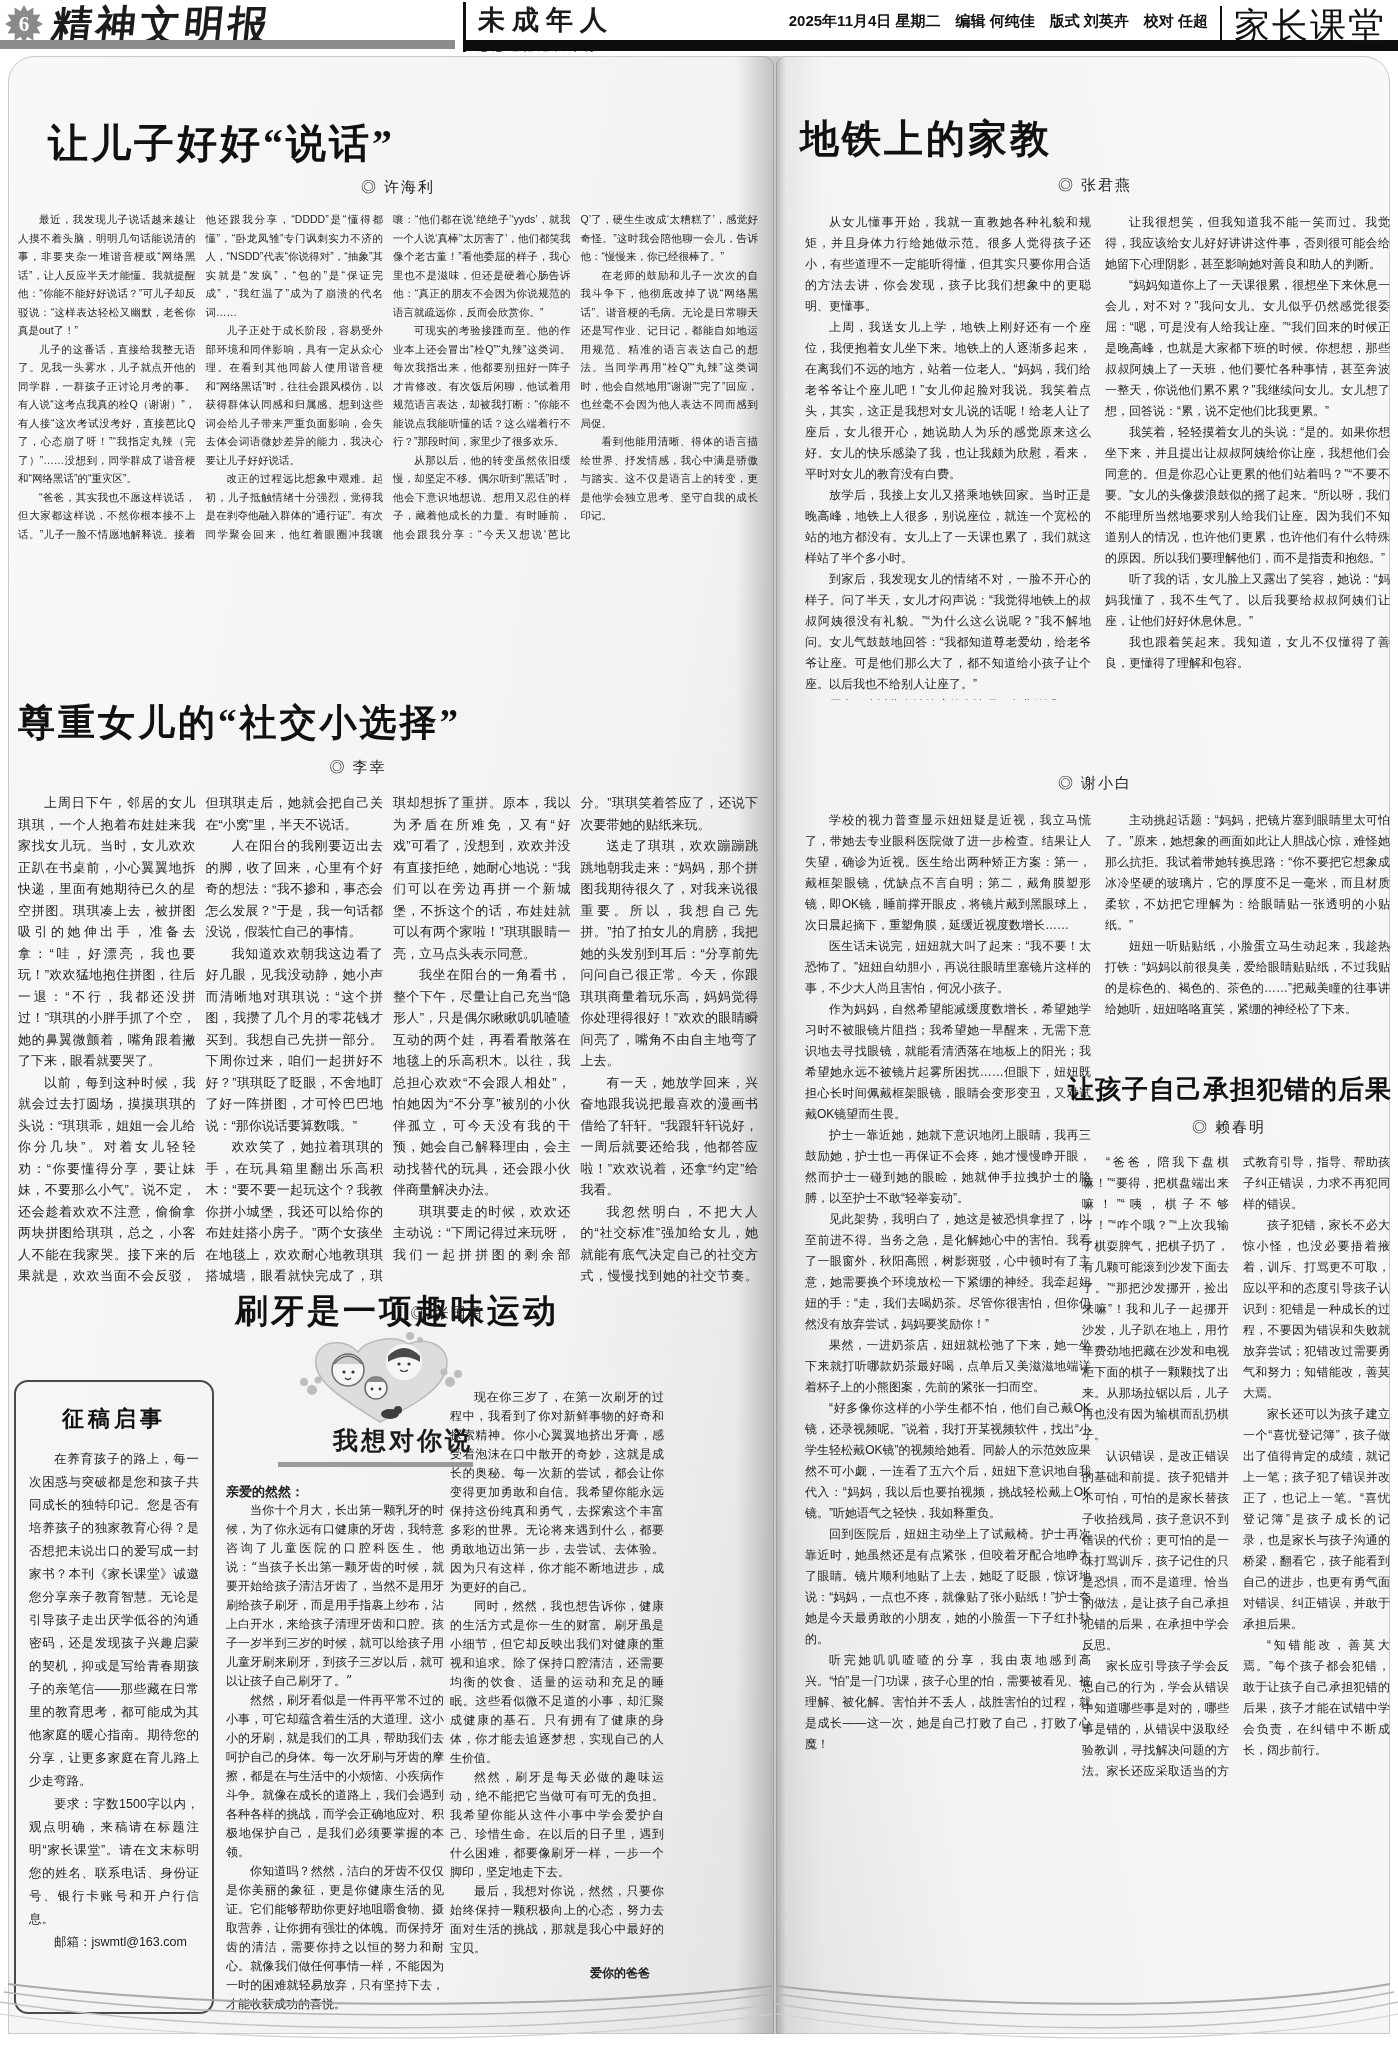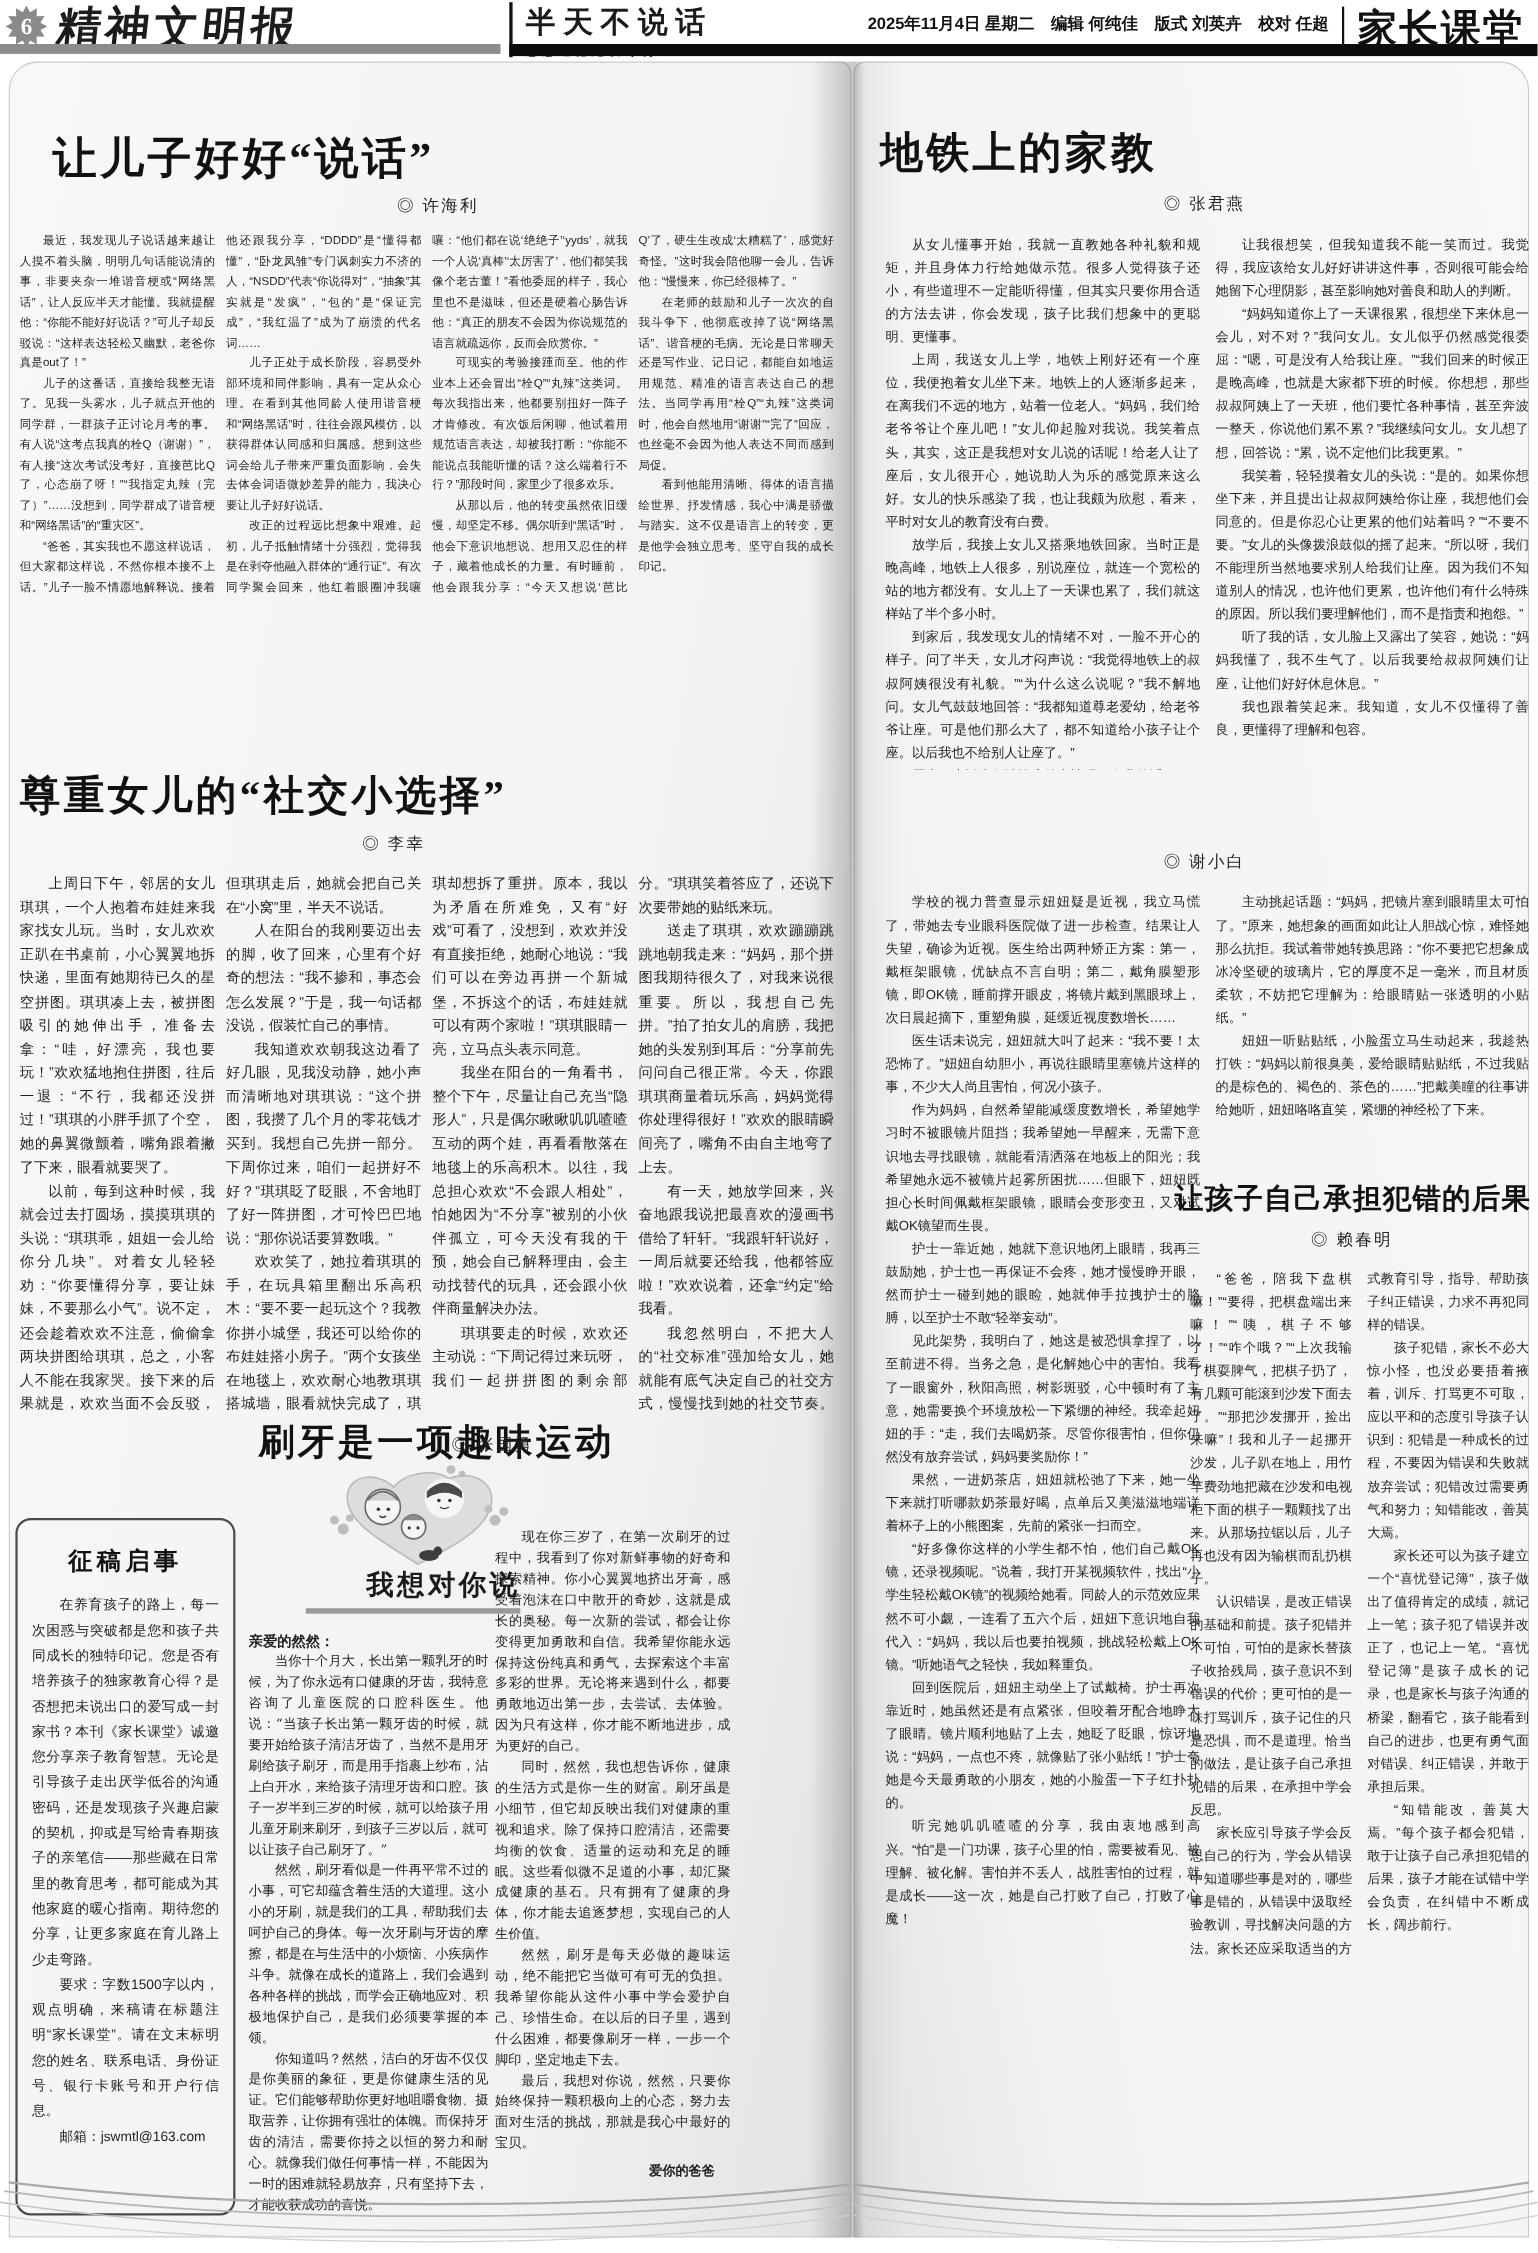--- a/index.html
+++ b/index.html
@@ -15,21 +15,21 @@
   .masthead{position:absolute;left:52px;top:-2px;font-size:40px;font-weight:900;letter-spacing:4px;
             font-family:"Liberation Serif",serif;transform:skewX(-6deg) scaleY(1.05);}
   .graybar{position:absolute;left:0;top:40px;width:455px;height:9px;background:#8c8c8c;}
   .hdr-vline{position:absolute;left:463px;top:2px;width:3px;height:50px;background:#111;}
   .edition{position:absolute;left:478px;top:2px;}
   .edition .big{font-size:27px;font-weight:900;letter-spacing:7px;color:#1a1a1a;}
   .edition .sub{font-size:11px;letter-spacing:4px;color:#222;margin-top:1px;font-weight:bold;}
   .blackbar{position:absolute;left:463px;top:40px;width:935px;height:11px;background:#0d0d0d;}
   .meta{position:absolute;right:190px;top:12px;font-size:15px;font-weight:bold;color:#111;white-space:nowrap;}
   .sec-vline{position:absolute;right:176px;top:6px;width:2px;height:38px;background:#111;}
-  .section-title{position:absolute;right:12px;top:2px;font-size:36px;font-weight:700;letter-spacing:2px;
+  .section-title{position:absolute;right:12px;top:2px;font-size:36px;font-weight:400;letter-spacing:2px;
                  font-family:"Liberation Serif",serif;color:#111;}
 
   
   .page{position:absolute;top:56px;height:1978px;border:1px solid #c9c9c7;box-sizing:border-box;}
   .page-left{left:8px;width:766px;border-radius:26px 10px 0 0;
              background:linear-gradient(100deg,#f8f8f6 0%,#f2f2f0 70%,#e2e2e0 100%);}
   .page-right{left:776px;width:614px;border-radius:10px 26px 0 0;
               background:linear-gradient(80deg,#e2e2e0 0%,#f2f2f0 22%,#f8f8f6 100%);}
   .fold{position:absolute;left:736px;top:56px;width:86px;height:1978px;z-index:3;pointer-events:none;
         background:linear-gradient(to right,rgba(0,0,0,0) 0%,rgba(0,0,0,0.22) 48%,rgba(0,0,0,0.05) 58%,rgba(0,0,0,0) 100%);}
@@ -71,21 +71,21 @@
     <div class="badge">
       <svg width="38" height="38" viewBox="0 0 36 36">
         <polygon fill="#8a8a8a" points="36,18 30.1,21.2 33.6,27 26.8,26.8 27,33.6 21.2,30.1 18,36 14.8,30.1 9,33.6 9.2,26.8 2.4,27 5.9,21.2 0,18 5.9,14.8 2.4,9 9.2,9.2 9,2.4 14.8,5.9 18,0 21.2,5.9 27,2.4 26.8,9.2 33.6,9 30.1,14.8"></polygon>
       </svg>
       <div class="num">6</div>
     </div>
     <div class="masthead">精神文明报</div>
     <div class="graybar"></div>
     <div class="hdr-vline"></div>
     <div class="edition">
-      <div class="big">半天不说话</div>
+      <div class="big">未成年人</div>
       <div class="sub">思想道德建设专刊</div>
     </div>
     <div class="blackbar"></div>
     <div class="meta">2025年11月4日 星期二　编辑 何纯佳　版式 刘英卉　校对 任超</div>
     <div class="sec-vline"></div>
     <div class="section-title">家长课堂</div>
   </div>
 
   <div class="page page-left"></div>
   <div class="page page-right"></div>

